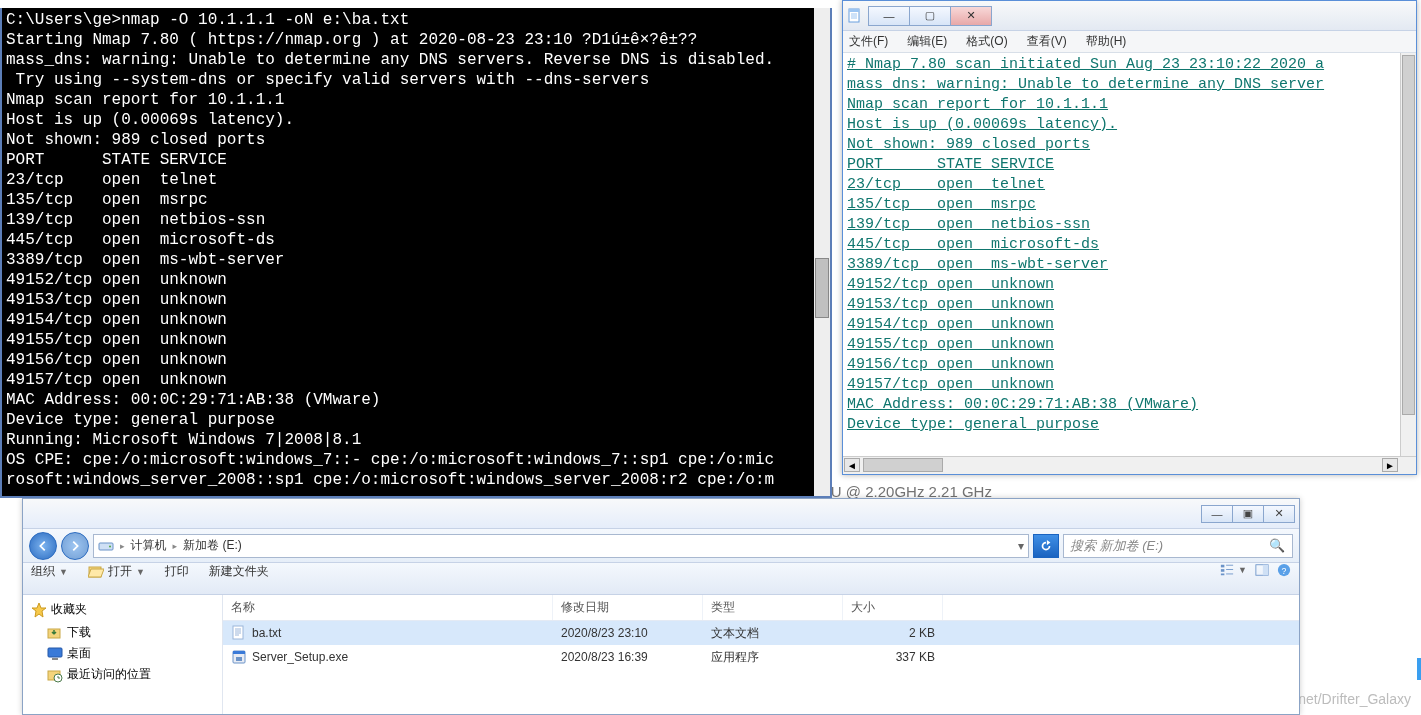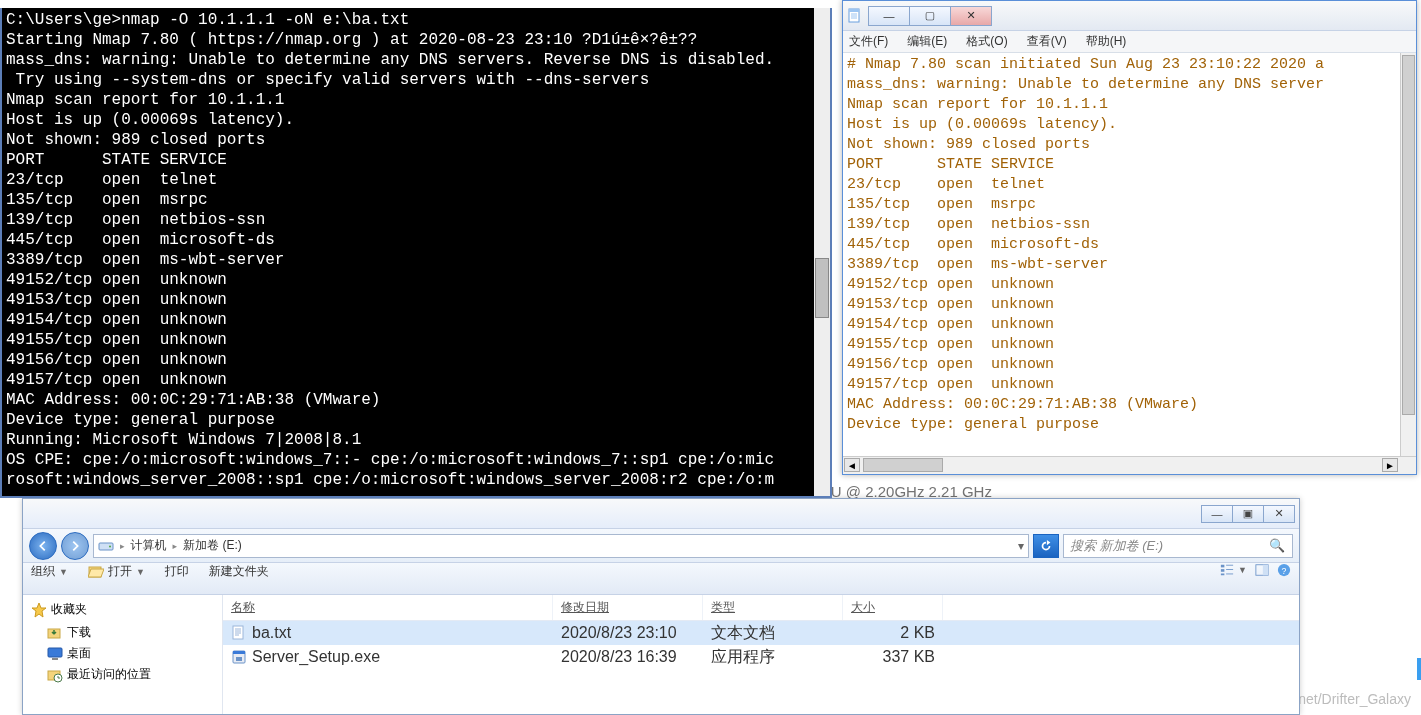--- a/index.html
+++ b/index.html
@@ -103,24 +103,25 @@
   font-size: 12px;
   color: #333;
 }
 .np-menu { cursor: default; }
 .np-body {
   height: calc(100% - 30px - 22px - 18px);
   padding: 2px 4px;
   font-family: "Consolas","Courier New", monospace;
   font-size: 15px;
   line-height: 20px;
-  color: #a16207;
+  color: #0f766e;
   white-space: pre;
   overflow: hidden;
   position: relative;
+  text-decoration: underline;
 }
 .np-hscroll {
   height: 18px;
   background: #f0f0f0;
   border-top: 1px solid #ccc;
   position: relative;
 }
 .np-hthumb {
   position: absolute; top: 1px; height: 14px; left: 20px; width: 80px;
   background: #d0d0d0; border: 1px solid #aaa;
@@ -236,29 +237,28 @@
 .ex-side-item { display: flex; align-items: center; gap: 4px; padding: 2px 0 2px 16px; }
 .ex-fav { display: flex; align-items: center; gap: 4px; font-weight: normal; margin-bottom: 4px;}
 .ex-content { flex: 1; }
 .ex-cols {
   height: 26px;
   display: flex;
   align-items: flex-start;
   border-bottom: 1px solid #e4eaf4;
   font-size: 12px;
   color: #555;
-  text-decoration: underline;
 }
 .ex-col { padding: 0 8px; border-right: 1px solid #eef2f8; height: 100%; display: flex; align-items: center;}
 .ex-rows { }
 .ex-row {
   height: 24px;
   display: flex;
   align-items: center;
-  font-size: 16px;
+  font-size: 12px;
   color: #333;
 }
 .ex-row.sel { background: #d7e8fb; }
 .ex-cell { padding: 0 8px; display: flex; align-items: center; gap: 5px;}
 .ex-cell.size { justify-content: flex-end; }
 .fileico { width: 16px; height: 16px; display: inline-flex; align-items: center; justify-content: center;}
 
 
 .bg-cpu {
   position: absolute;

